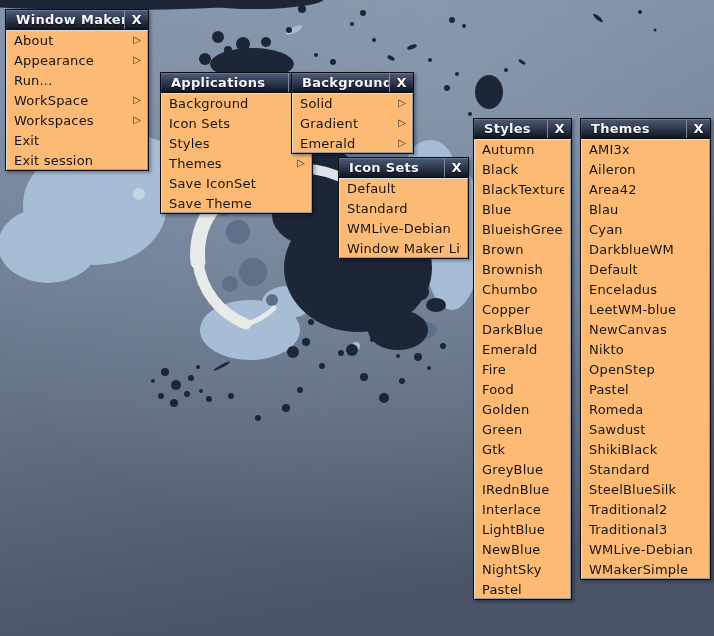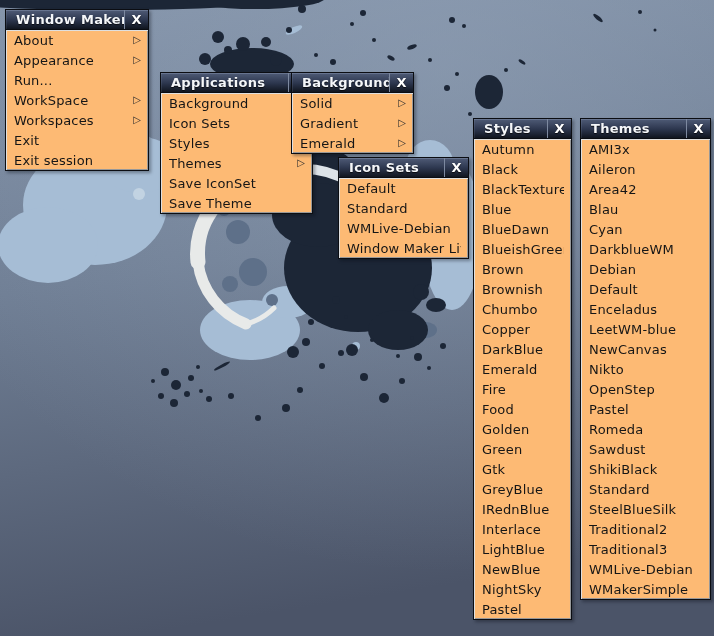--- a/index.html
+++ b/index.html
@@ -308,23 +308,20 @@
         <li class="item">
           <span class="label">Black</span>
         </li>
         <li class="item">
           <span class="label">BlackTexture</span>
         </li>
         <li class="item">
           <span class="label">Blue</span>
         </li>
         <li class="item">
-          <span class="label">BlueDawn</span>
-        </li>
-        <li class="item">
           <span class="label">BlueishGreen</span>
         </li>
         <li class="item">
           <span class="label">Brown</span>
         </li>
         <li class="item">
           <span class="label">Brownish</span>
         </li>
         <li class="item">
           <span class="label">Chumbo</span>
@@ -397,23 +394,20 @@
         <li class="item">
           <span class="label">Blau</span>
         </li>
         <li class="item">
           <span class="label">Cyan</span>
         </li>
         <li class="item">
           <span class="label">DarkblueWM</span>
         </li>
         <li class="item">
-          <span class="label">Debian</span>
-        </li>
-        <li class="item">
           <span class="label">Default</span>
         </li>
         <li class="item">
           <span class="label">Enceladus</span>
         </li>
         <li class="item">
           <span class="label">LeetWM-blue</span>
         </li>
         <li class="item">
           <span class="label">NewCanvas</span>

